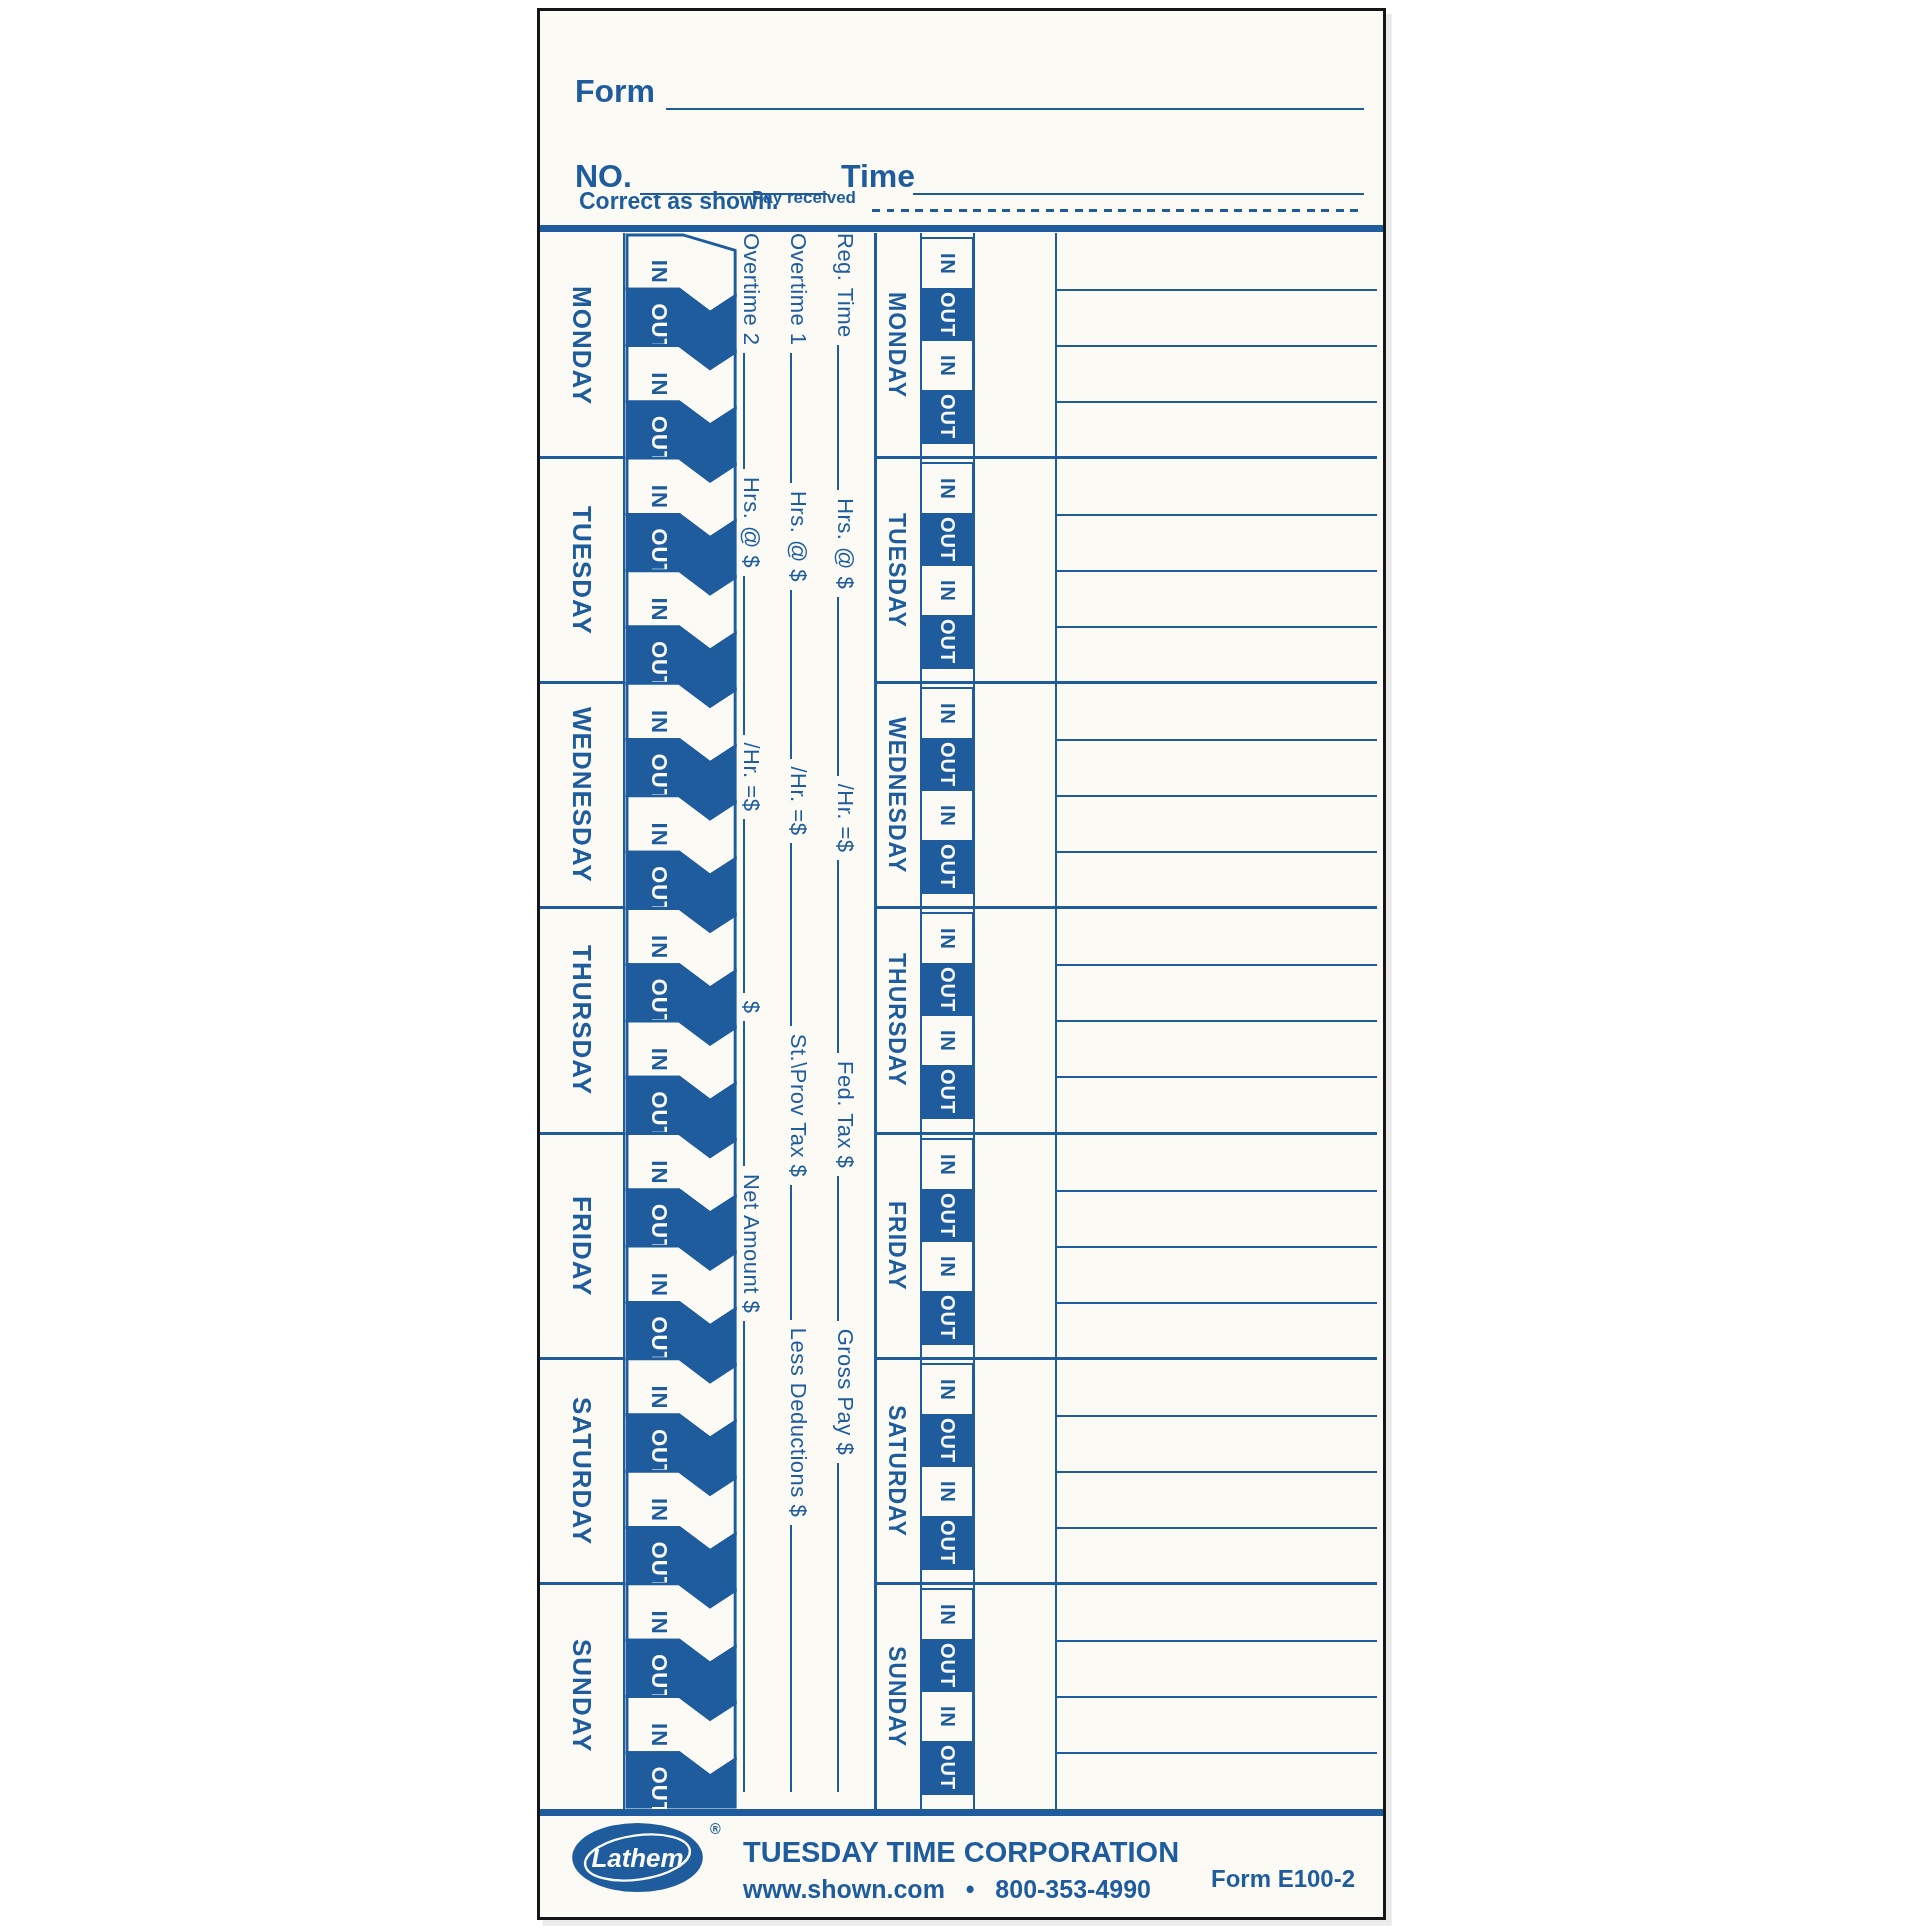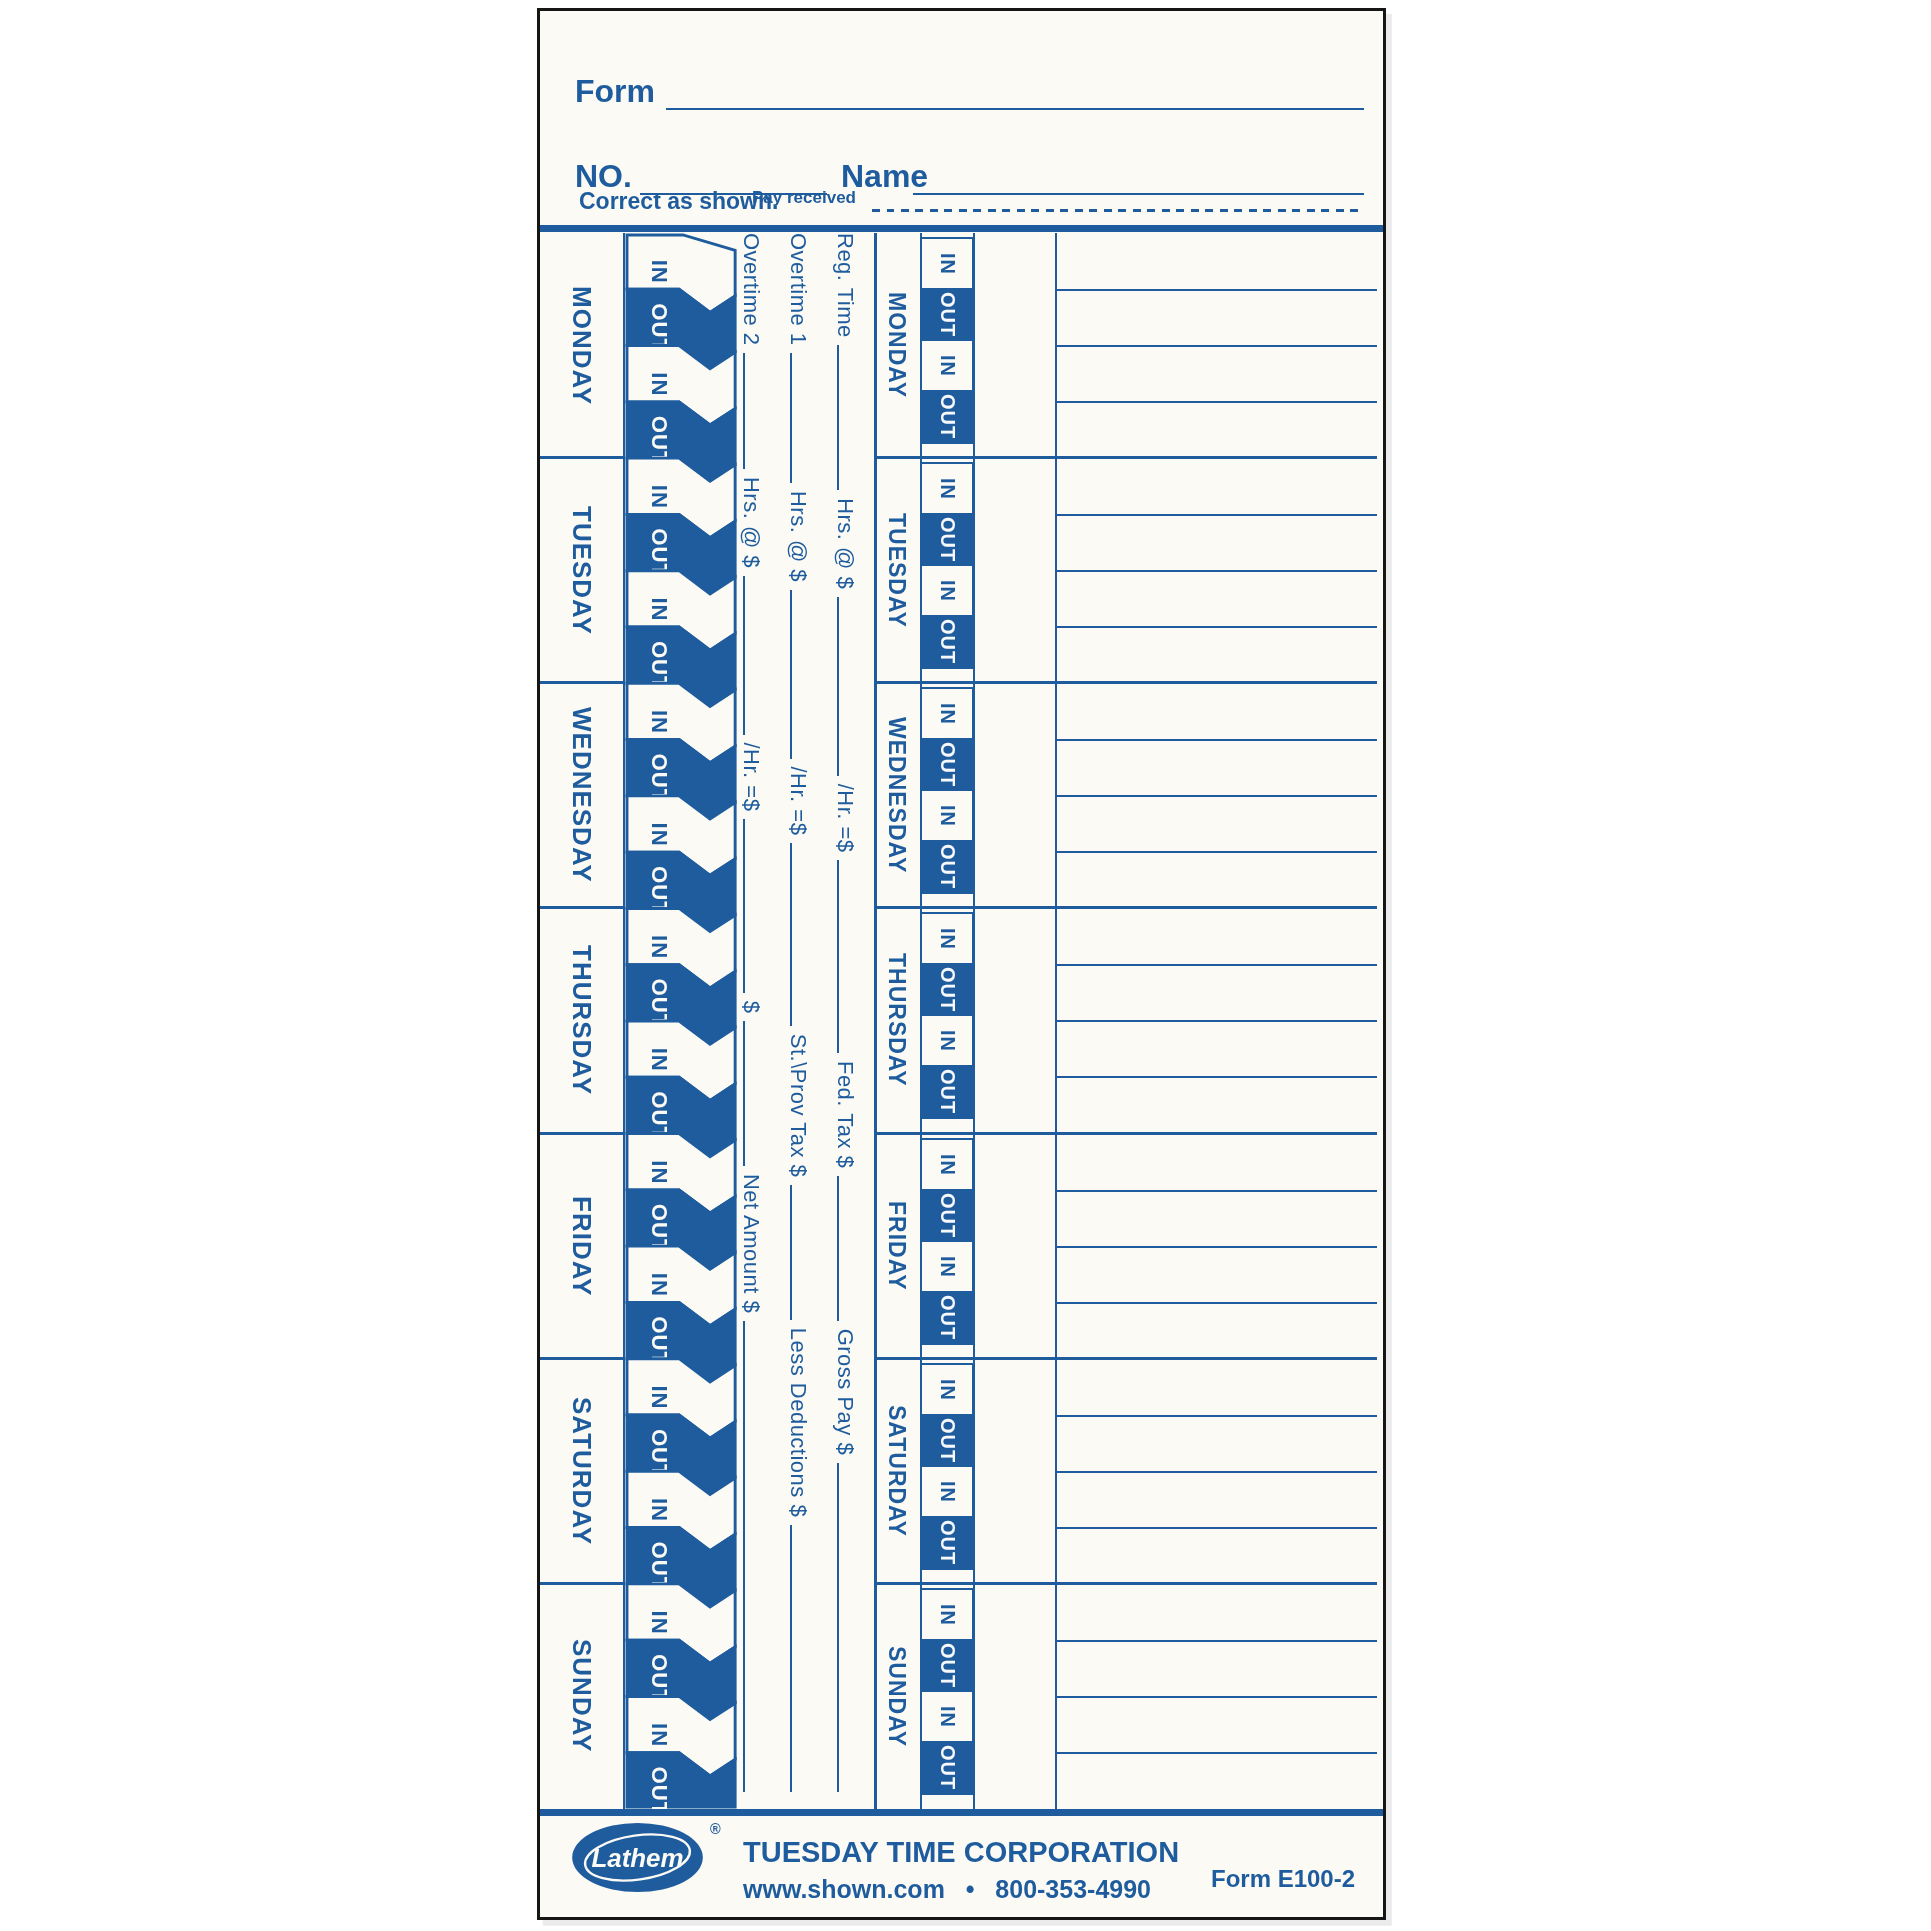--- a/index.html
+++ b/index.html
@@ -44,21 +44,21 @@
 </head>
 <body>
 
 <div class="card">
 
   <span class="abs hdr-label" style="left:35px;top:62px;font-size:32px;">Form</span>
   <div class="abs uline" style="left:126px;top:96px;width:698px;"></div>
 
   <span class="abs hdr-label" style="left:35px;top:147px;font-size:32px;">NO.</span>
   <div class="abs uline" style="left:100px;top:181px;width:187px;"></div>
-  <span class="abs hdr-label" style="left:301px;top:147px;font-size:32px;">Name</span>
+  <span class="abs hdr-label" style="left:301px;top:147px;font-size:32px;">Time</span>
   <div class="abs uline" style="left:373px;top:181px;width:451px;"></div>
 
   <span class="abs hdr-label" style="left:39px;top:175px;font-size:23px;top:177px;">Correct as shown.</span>
   <span class="abs hdr-label" style="left:212px;top:177px;font-size:17px;">Pay received</span>
   <div class="abs dashline" style="left:332px;top:198px;width:491px;"></div>
 
   <div class="abs heavy" style="top:214px;"></div>
   <div class="abs heavy" style="top:1798px;"></div>
   <div class="abs vline" style="left:83px;"></div>
   <div class="abs vline" style="left:334px;width:2.9px;"></div>

